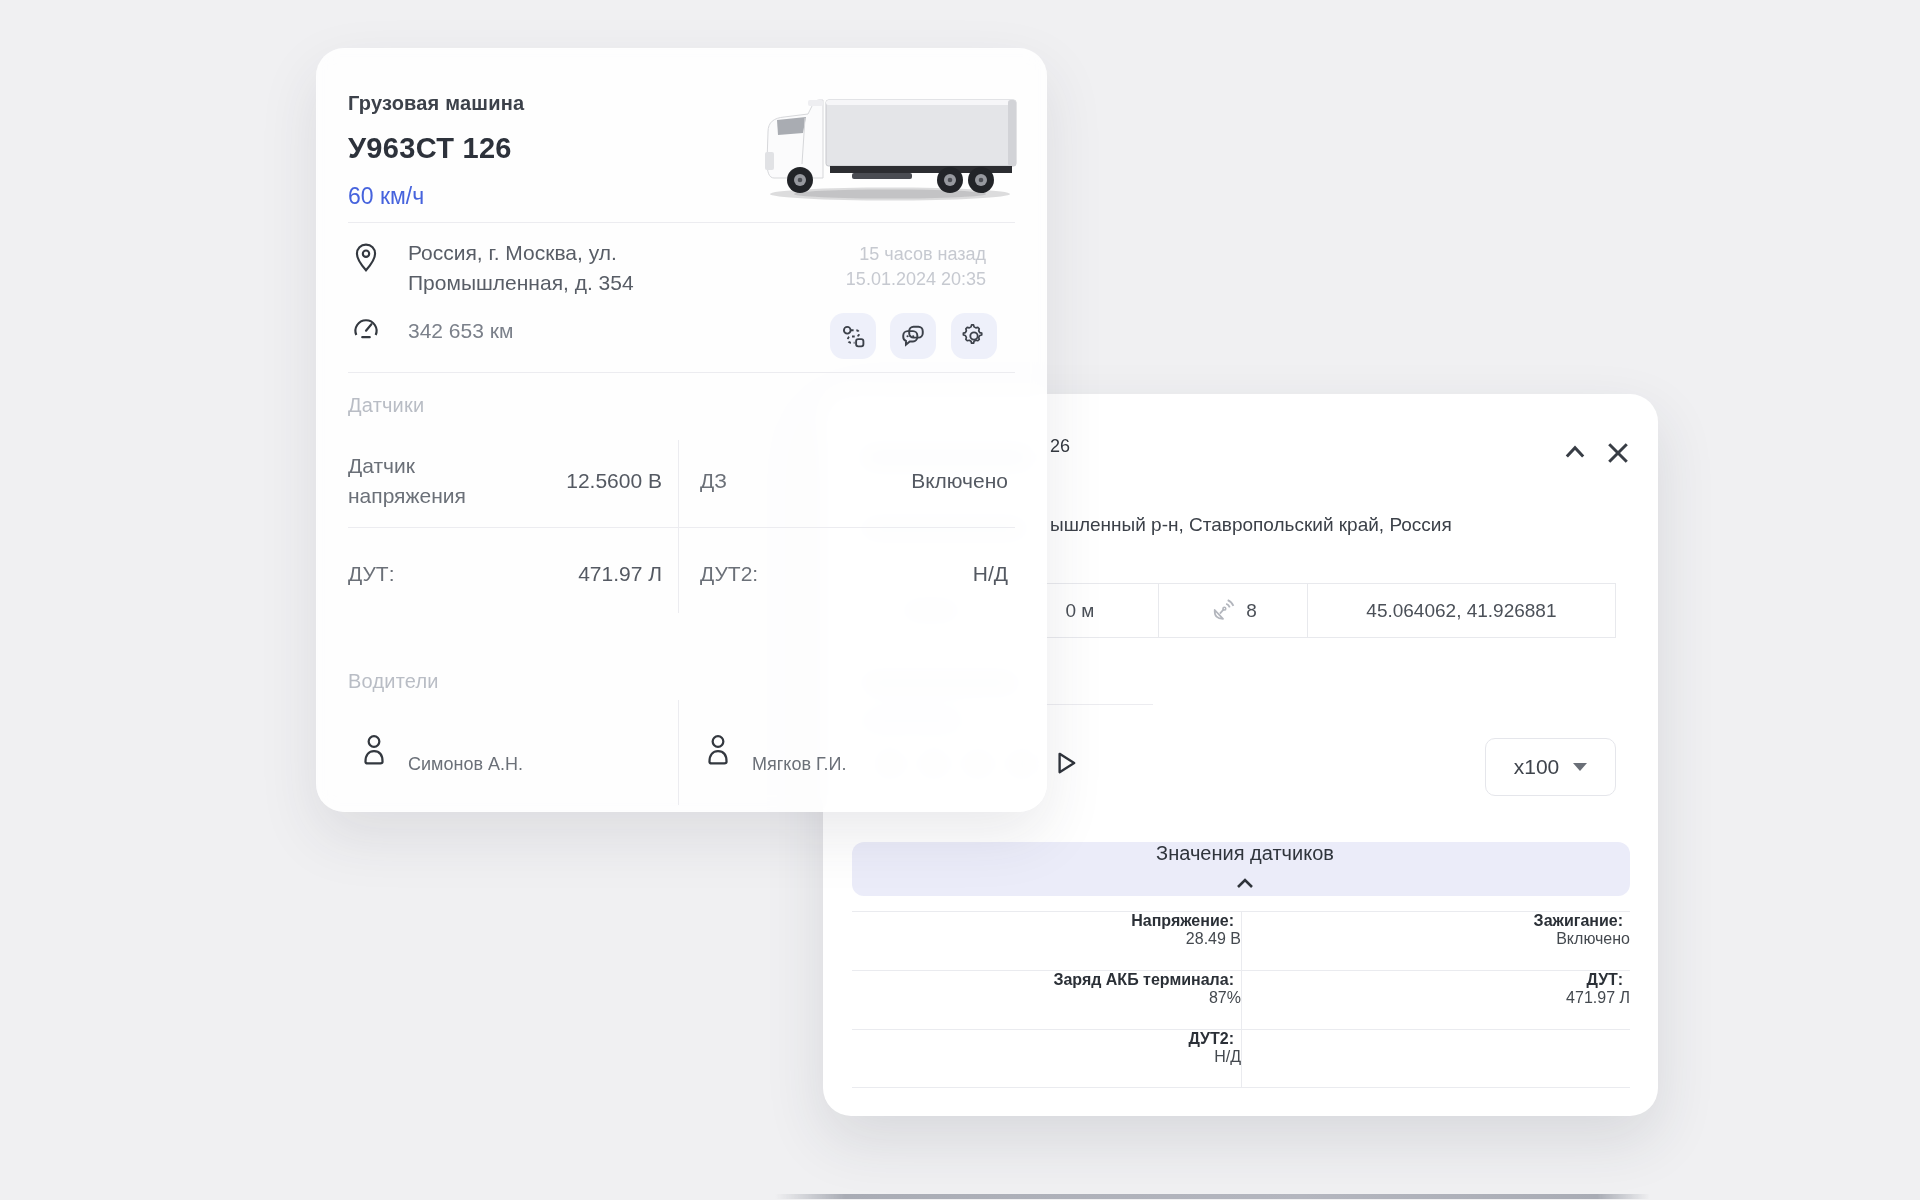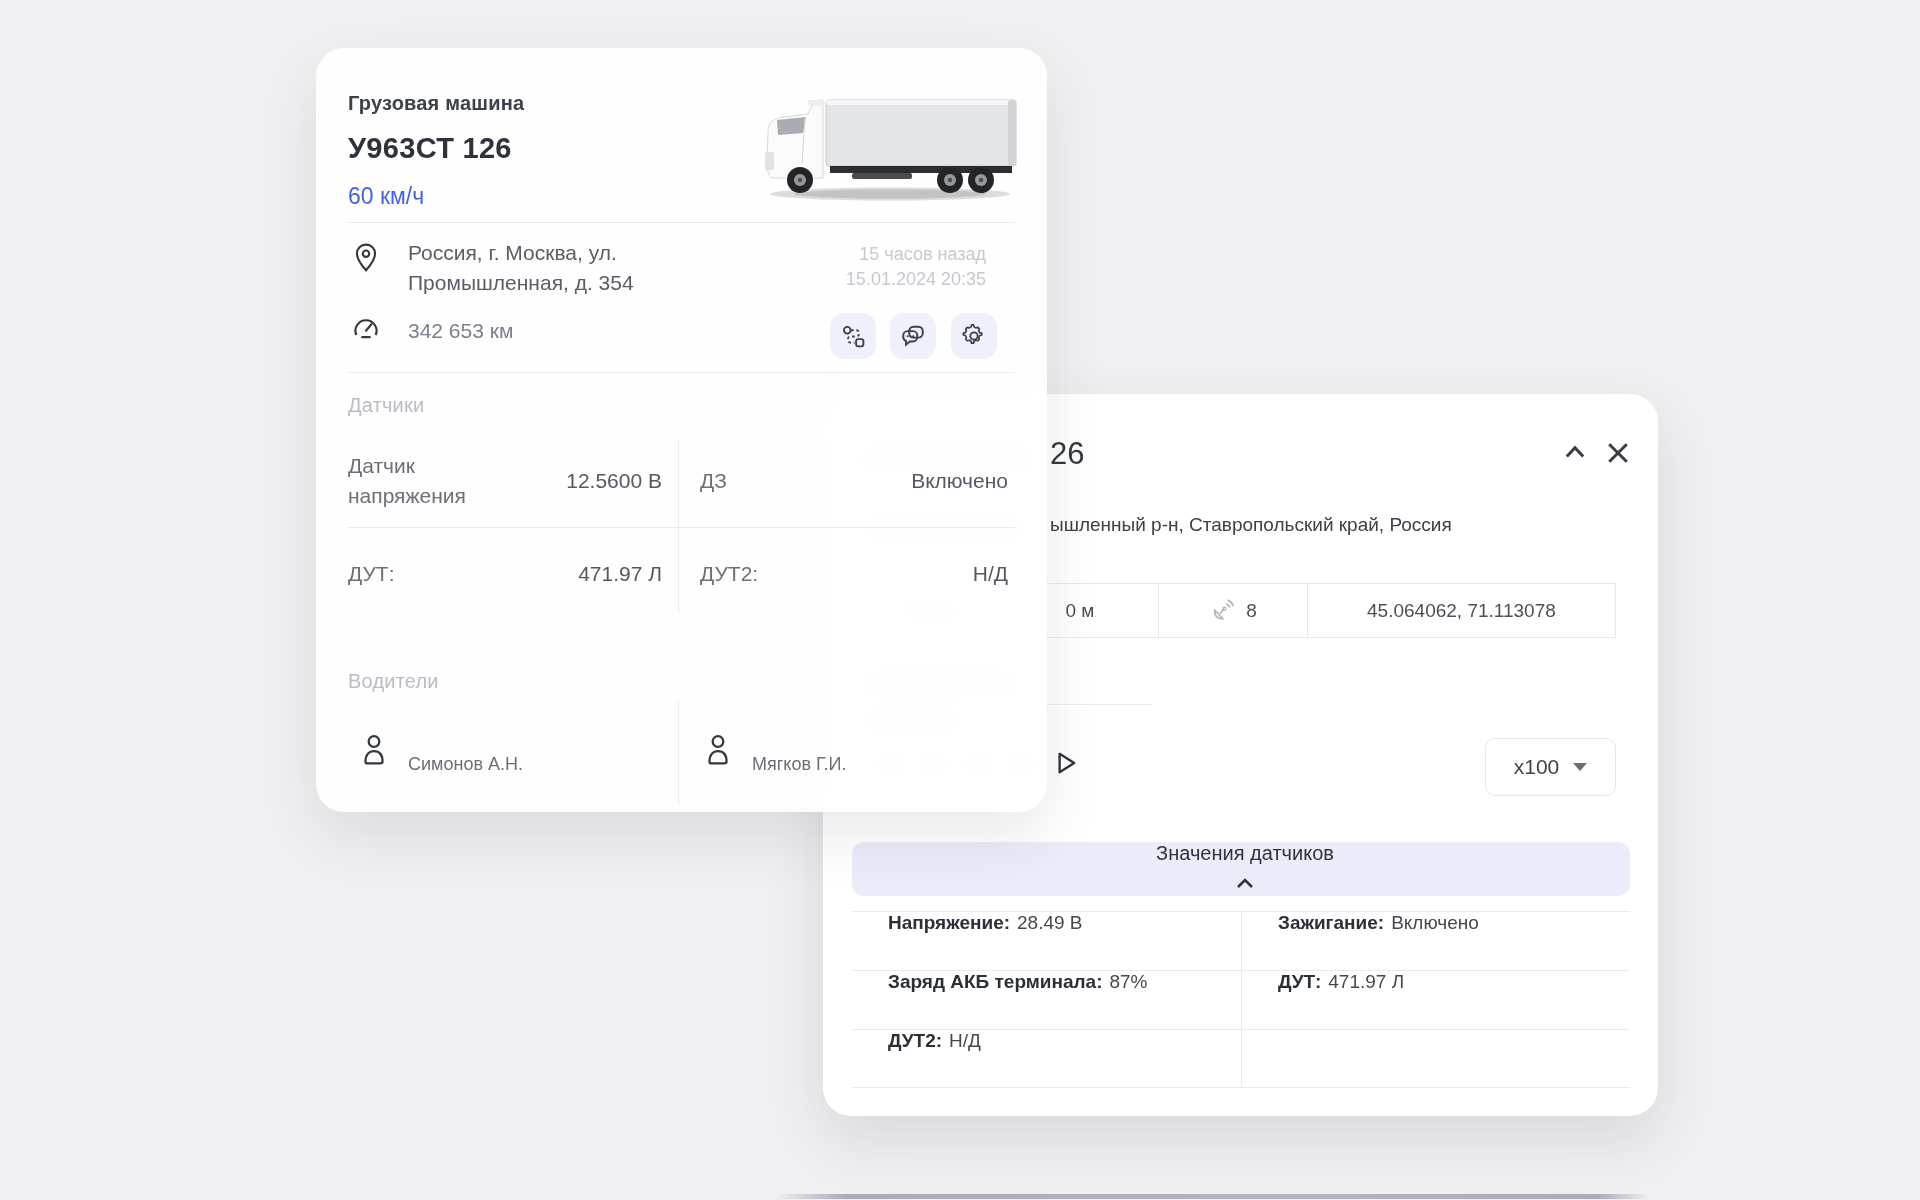--- a/index.html
+++ b/index.html
@@ -49,42 +49,42 @@
   .vc-sens-title { left:32px; top:346px; }
   .vc-tbl-vline { left:362px; top:392px; height:173px; }
   .vc-row-div { left:32px; top:479px; width:667px; }
   .cell-label { font-size:21px; color:#6b7078; }
   .cell-value { font-size:21px; color:#545962; }
   .vc-drv-title { left:32px; top:614px;margin-top:8px; }
   .vc-drv-vline { left:362px; top:652px; height:105px; }
   .driver-name { font-size:18px; color:#6b7078; }
 
   
-  .dc-title { left:227px; top:42px; font-size:31px; font-weight:500; color:#33383f; }
+  .dc-title { left:227px; top:42px; font-size:18px; font-weight:500; color:#33383f; }
   .hdr-btn { top:41px; width:36px; height:36px; display:flex; align-items:center; justify-content:center; cursor:pointer; }
   .dc-address { left:227px; top:120px; font-size:19px; color:#3c4149; }
   .stats-row { left:37px; top:189px; width:756px; height:55px; display:flex;
                border:1px solid #e8e9ed; background:#fff; }
   .stats-cell { display:flex; align-items:center; justify-content:center; gap:10px;
                 font-size:19px; color:#4b5058; border-left:1px solid #e8e9ed; }
   .stats-cell:first-child { border-left:none; }
   .dc-sect-div { left:37px; top:310px; width:293px; }
   .play-btn { left:225px; top:352px; width:34px; height:34px; display:flex; align-items:center; justify-content:center; cursor:pointer; }
   .speed-select { left:662px; top:344px; width:131px; height:58px; border:1px solid #e5e6eb; border-radius:10px;
                   background:#fff; display:flex; align-items:center; justify-content:center; gap:14px;
                   font-size:21px; color:#3f444c; cursor:pointer; }
   .caret-down { width:0; height:0; border-left:7px solid transparent; border-right:7px solid transparent;
                 border-top:8px solid #6a6f77; }
   .sv-bar { left:29px; top:448px; width:778px; height:54px; background:#ebecf9; border-radius:12px;
             display:flex; align-items:center; justify-content:space-between; padding:0 28px 0 36px; cursor:pointer;flex-direction:column; }
   .sv-bar-title { font-size:20px; font-weight:500; color:#2f343c; }
   .sv-table { left:29px; top:517px; width:778px; }
   .sv-row { display:flex; height:59px; border-top:1px solid #eaebef; }
   .sv-row:last-child { border-bottom:1px solid #eaebef; }
-  .sv-cell { width:50%; display:flex; align-items:flex-start; padding-left:36px; font-size:19px; color:#44494f; }
+  .sv-cell { width:50%; display:flex; align-items:flex-end; padding-left:36px; font-size:16px; color:#44494f;flex-direction:column; }
   .sv-cell + .sv-cell { border-left:1px solid #eaebef; }
   .sv-cell b { color:#2b3037; font-weight:700; margin-right:7px; }
 
   .bottom-strip { left:775px; top:1194px; width:875px; height:5px;
                   background:linear-gradient(90deg, rgba(150,153,162,0) 0%, #a9acb5 8%, #b4b6bf 60%, #a9acb5 94%, rgba(150,153,162,0) 100%);
                   filter:blur(.5px); }
 </style>
 </head>
 <body>
 
@@ -128,21 +128,21 @@
         <svg width="27" height="27" viewBox="0 0 26 26">
           <path d="M5.5 12.5 Q5 21 13.5 21 Z" fill="none" stroke="#b3b6bd" stroke-width="1.7" stroke-linejoin="round"></path>
           <line x1="10.5" y1="16" x2="14.5" y2="11.5" stroke="#b3b6bd" stroke-width="1.7"></line>
           <circle cx="14.8" cy="11.2" r="1.4" fill="none" stroke="#b3b6bd" stroke-width="1.4"></circle>
           <path d="M16.5 6.5 A6 6 0 0 1 20 10" fill="none" stroke="#b3b6bd" stroke-width="1.7"></path>
           <path d="M18 3 A10 10 0 0 1 23.5 8.5" fill="none" stroke="#b3b6bd" stroke-width="1.7"></path>
         </svg>
         <span>8</span>
       </div>
       <div class="stats-cell" style="width:309px;">
-        <span>45.064062, 71.113078</span>
+        <span>45.064062, 41.926881</span>
       </div>
     </div>
 
     <div class="abs hline dc-sect-div"></div>
 
     <div class="abs play-btn">
       <svg width="28" height="28" viewBox="0 0 26 26">
         <polygon points="8,4.5 21.5,13 8,21.5" fill="none" stroke="#2f343b" stroke-width="2.2" stroke-linejoin="round"></polygon>
       </svg>
     </div>

